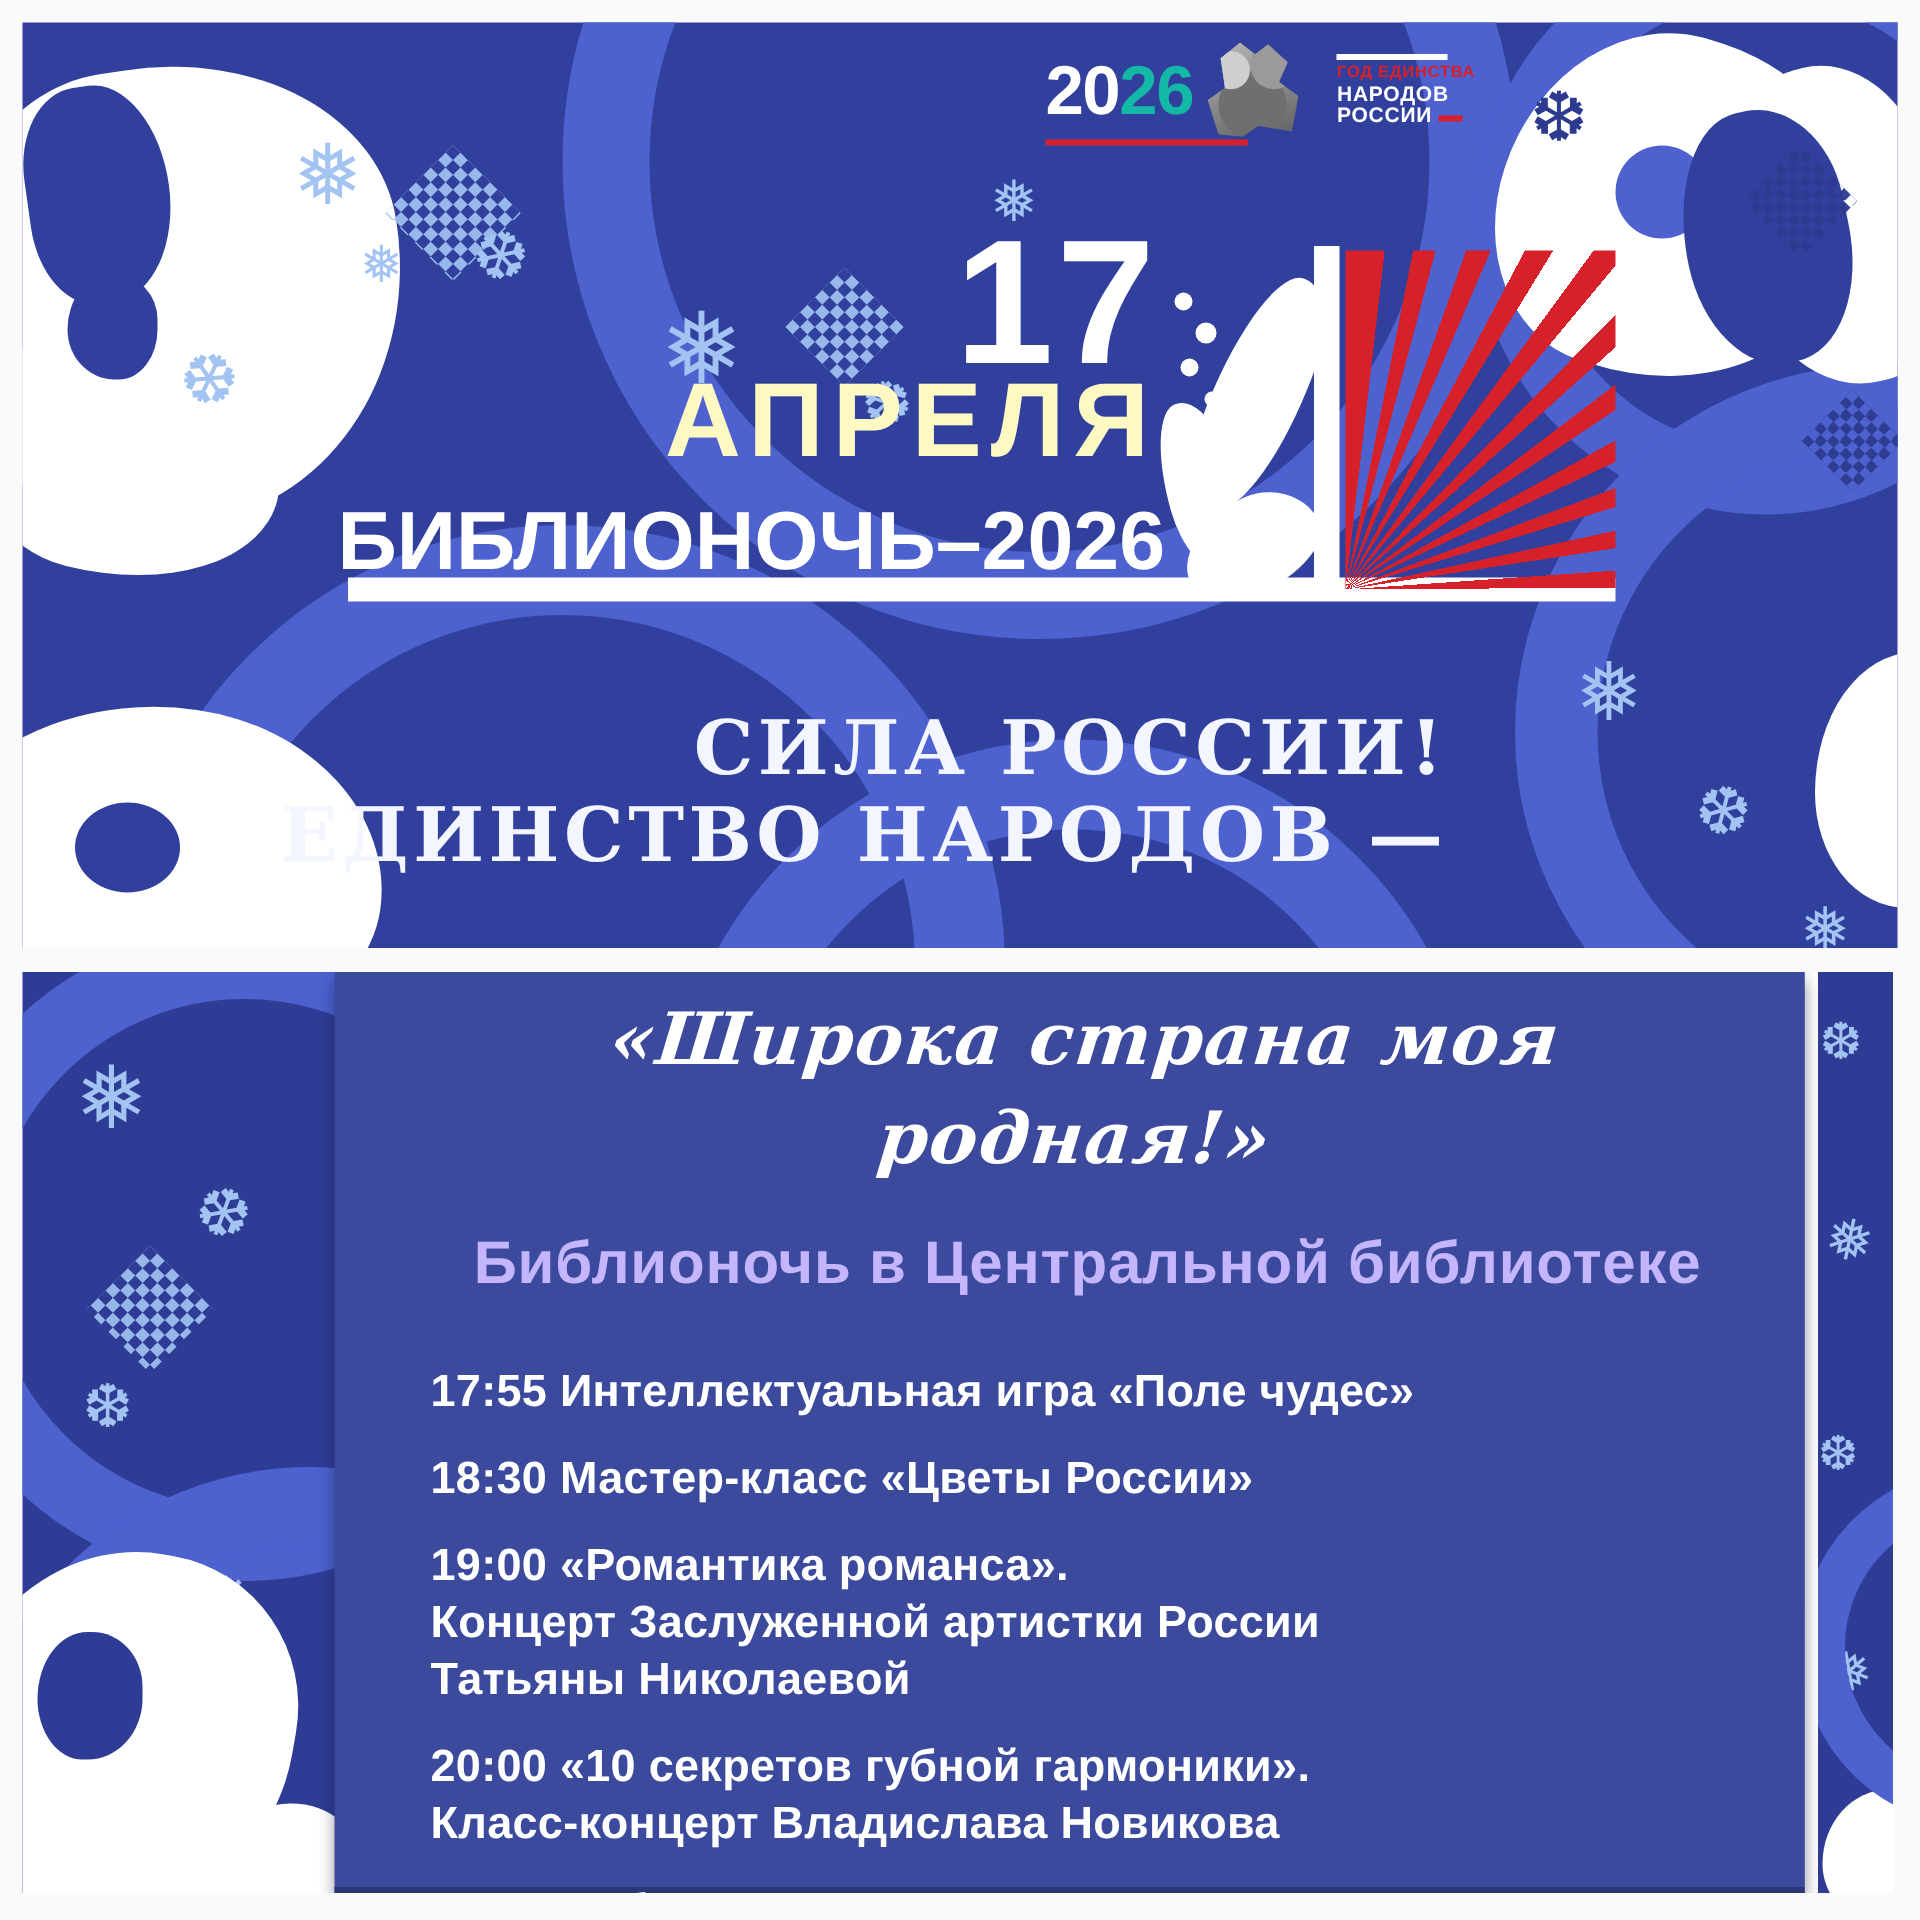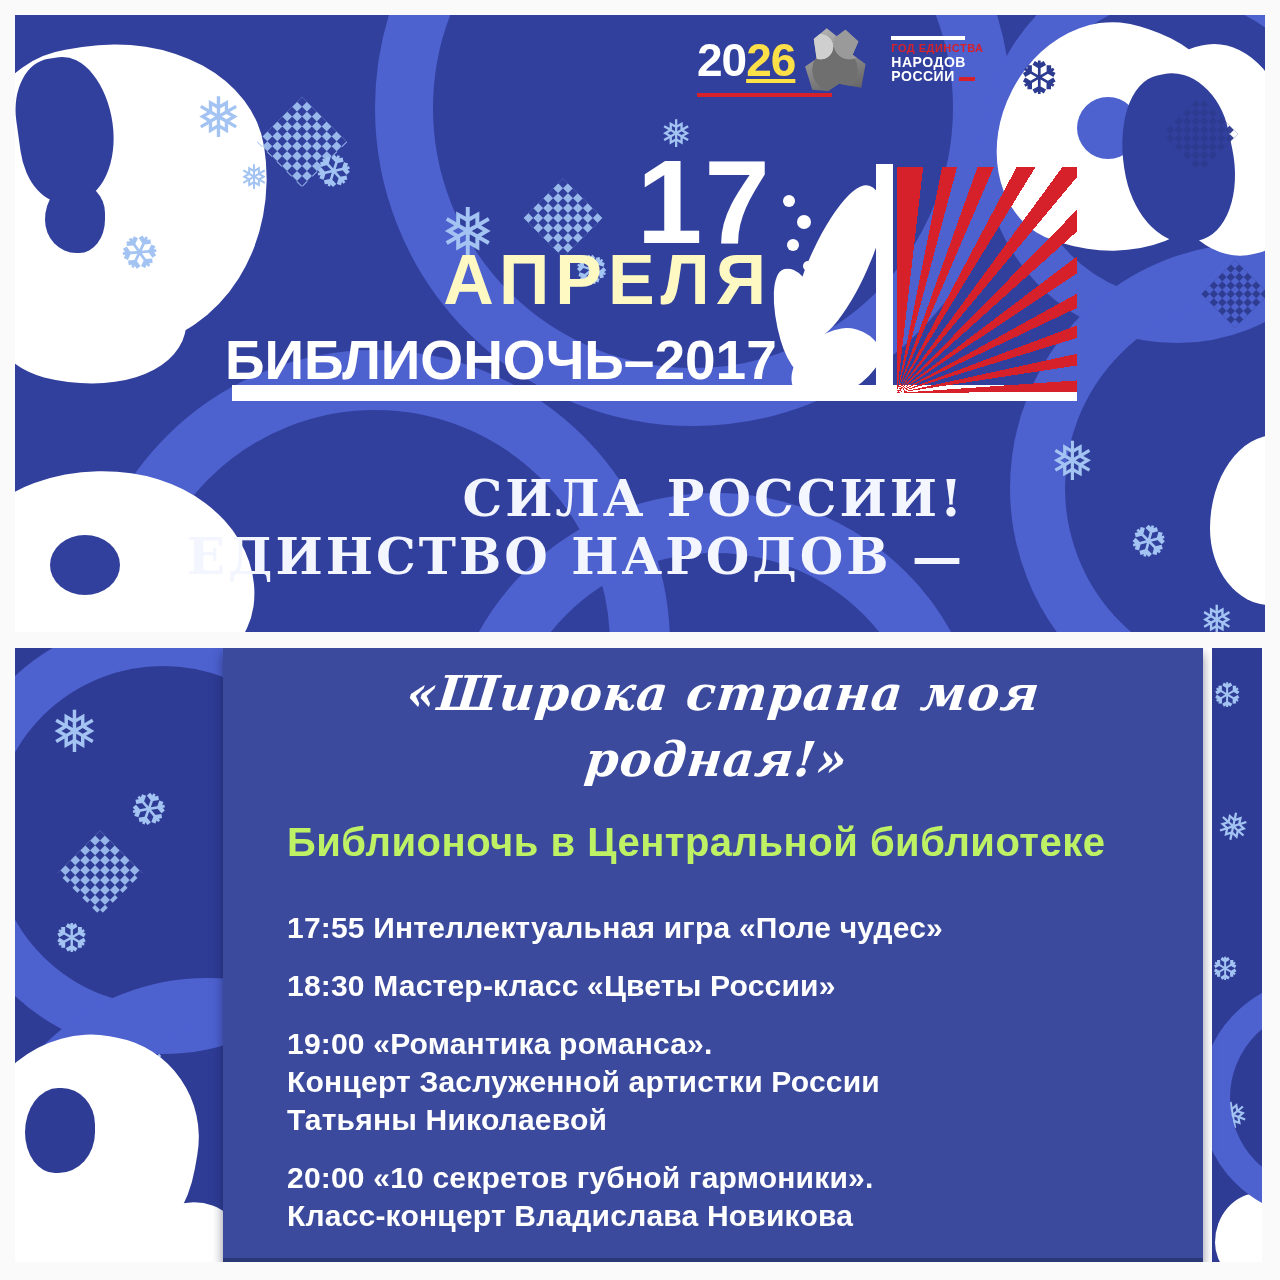--- a/index.html
+++ b/index.html
@@ -12,21 +12,21 @@
   .ring{position:absolute;border-radius:50%;border-style:solid;border-color:#4d61cf;pointer-events:none;}
   .blob{position:absolute;background:#fff;pointer-events:none;}
 
   
   .banner{position:absolute;left:15px;top:15px;width:1250px;height:617px;background:#32409d;overflow:hidden;}
 
   .ministry{position:absolute;left:366px;top:8px;display:flex;align-items:center;gap:14px;}
   .ministry-text{color:#bcc8e8;font-weight:bold;font-size:15px;line-height:1.35;letter-spacing:1px;}
   .year-logo{position:absolute;left:682px;top:6px;height:78px;display:flex;align-items:center;}
   .year-nums{font-size:46px;font-weight:800;letter-spacing:-1px;line-height:1;}
-  .year-nums .w{color:#fff;text-align:center;} .year-nums .r{color:#fde047;text-decoration:underline;}
+  .year-nums .w{color:#fff;text-align:center;} .year-nums .r{color:#14b8a6;}
   .monument{width:72px;height:66px;margin-left:4px;background:
      radial-gradient(circle at 30% 30%, #cfcfcf 0 18%, transparent 19%),
      radial-gradient(circle at 70% 25%, #9a9a9a 0 22%, transparent 23%),
      radial-gradient(circle at 50% 65%, #6f6f6f 0 40%, transparent 41%),
      linear-gradient(160deg,#bdbdbd,#5c5c5c);
      clip-path:polygon(18% 95%,8% 60%,24% 48%,20% 18%,38% 2%,52% 14%,64% 4%,82% 22%,74% 42%,92% 56%,86% 92%,55% 86%,40% 97%);}
   .year-caption{margin-left:20px;line-height:1.05;}
   .year-topline{width:74px;height:4px;background:#fff;margin-bottom:3px;}
   .year-cap-red{color:#d6202a;font-size:11px;font-weight:800;letter-spacing:.5px;}
   .year-cap-white{color:#fff;font-size:14px;font-weight:800;letter-spacing:.5px;}
@@ -48,21 +48,21 @@
           font-family:"DejaVu Serif",serif;font-weight:bold;font-size:50px;line-height:1.16;letter-spacing:3px;}
 
   
   .section-bottom{position:absolute;left:15px;top:648px;width:1247px;height:614px;background:#2f3c95;overflow:hidden;}
   .panel{position:absolute;left:208px;top:0;width:980px;height:610px;background:#3c4a9d;
          border-bottom:4px solid #2b3878;box-shadow:0 6px 10px rgba(15,20,55,.5);}
   .panel-edge{position:absolute;left:1188px;top:0;width:9px;height:614px;background:#fff;}
   .panel-inner{padding:12px 40px 0 64px;}
   .prog-title{font-family:"DejaVu Serif",serif;font-style:italic;font-weight:bold;font-size:48px;
               color:#fff;text-align:center;transform:skewX(-6deg);letter-spacing:1px;line-height:66px;margin-right:10px;}
-  .prog-sub{margin-top:26px;color:#bef264;font-weight:800;font-size:40px;letter-spacing:.5px;line-height:48px;white-space:nowrap;}
+  .prog-sub{margin-top:26px;color:#c4b5fd;font-weight:800;font-size:40px;text-align:center;letter-spacing:.5px;line-height:48px;white-space:nowrap;}
   .events{margin-top:43px;}
   .event{margin-bottom:20px;}
   .event-line{color:#fff;font-weight:800;font-size:30px;line-height:38px;letter-spacing:.2px;}
 </style>
 </head>
 <body>
 
 <div class="page">
 
   <div class="banner">
@@ -111,21 +111,21 @@
         <div class="year-topline"></div>
         <div class="year-cap-red">ГОД ЕДИНСТВА</div>
         <div class="year-cap-white">НАРОДОВ</div>
         <div class="year-cap-white"><span>РОССИИ</span><span class="year-reddash"></span></div>
       </div>
       <div class="year-redline"></div>
     </div>
 
     <div class="day">17</div>
     <div class="month">АПРЕЛЯ</div>
-    <div class="action-title">БИБЛИОНОЧЬ–2017</div>
+    <div class="action-title">БИБЛИОНОЧЬ–2026</div>
     <div class="underbar"></div>
 
     <div class="leaf" style="left:795px;top:165px;width:58px;height:165px;border-radius:50% 50% 50% 50% / 62% 38% 60% 40%;transform:rotate(22deg);"></div>
     <div class="leaf" style="left:762px;top:252px;width:46px;height:115px;border-radius:50% 50% 50% 50% / 60% 40% 58% 42%;transform:rotate(-16deg);"></div>
     <div class="leaf" style="left:772px;top:318px;width:95px;height:62px;border-radius:58% 42% 55% 45% / 55% 60% 40% 45%;transform:rotate(-28deg);"></div>
     <div class="leaf" style="left:768px;top:180px;width:12px;height:12px;border-radius:50%;"></div>
     <div class="leaf" style="left:782px;top:200px;width:14px;height:14px;border-radius:50%;"></div>
     <div class="leaf" style="left:772px;top:224px;width:12px;height:12px;border-radius:50%;"></div>
     <div class="leaf" style="left:788px;top:246px;width:10px;height:10px;border-radius:50%;"></div>
     <div class="fan-bar"></div>

